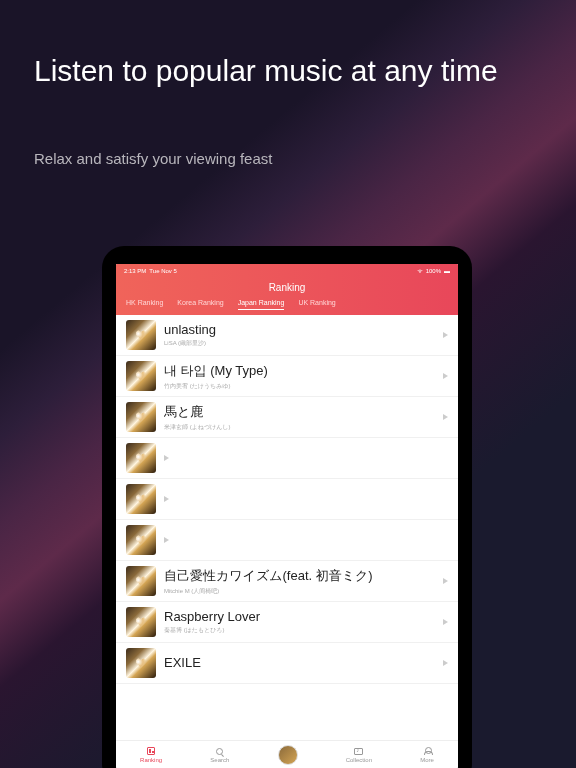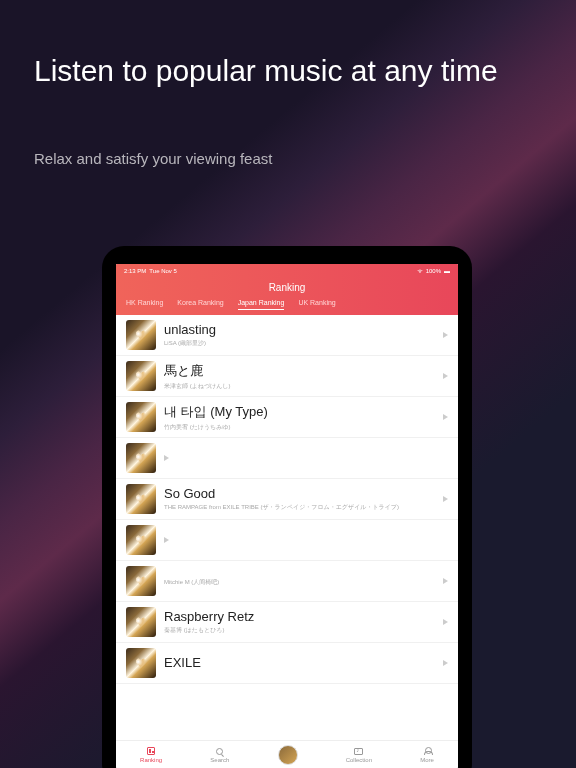--- a/index.html
+++ b/index.html
@@ -79,60 +79,57 @@
             <div class="thumb"></div>
             <div class="meta">
               <div class="song">unlasting</div>
               <div class="artist">LiSA (織部里沙)</div>
             </div>
             <div class="play"></div>
           </div>
           <div class="row">
             <div class="thumb"></div>
             <div class="meta">
-              <div class="song">馬と鹿</div>
-              <div class="artist">米津玄師 (よねづけんし)</div>
+              <div class="song">내 타입 (My Type)</div>
+              <div class="artist">竹内美宥 (たけうちみゆ)</div>
             </div>
             <div class="play"></div>
           </div>
           <div class="row">
             <div class="thumb"></div>
             <div class="meta">
-              <div class="song">내 타입 (My Type)</div>
-              <div class="artist">竹内美宥 (たけうちみゆ)</div>
+              <div class="song">馬と鹿</div>
+              <div class="artist">米津玄師 (よねづけんし)</div>
             </div>
             <div class="play"></div>
           </div>
           <div class="row">
             <div class="thumb"></div>
             <div class="play"></div>
           </div>
           <div class="row">
             <div class="thumb"></div>
-            <div class="meta">
-              <div class="song">So Good</div>
-              <div class="artist">THE RAMPAGE from EXILE TRIBE (ザ・ランペイジ・フロム・エグザイル・トライブ)</div>
-            </div>
             <div class="play"></div>
           </div>
           <div class="row">
             <div class="thumb"></div>
             <div class="play"></div>
           </div>
           <div class="row">
             <div class="thumb"></div>
             <div class="meta">
+              <div class="song">自己愛性カワイズム(feat. 初音ミク)</div>
               <div class="artist">Mitchie M (人间椅吧)</div>
             </div>
             <div class="play"></div>
           </div>
           <div class="row">
             <div class="thumb"></div>
             <div class="meta">
-              <div class="song">Raspberry Retz</div>
+              <div class="song">Raspberry Lover</div>
               <div class="artist">秦基博 (はたもとひろ)</div>
             </div>
             <div class="play"></div>
           </div>
           <div class="row">
             <div class="thumb"></div>
             <div class="meta">
               <div class="song">EXILE</div>
               <div class="artist"></div>
             </div>

